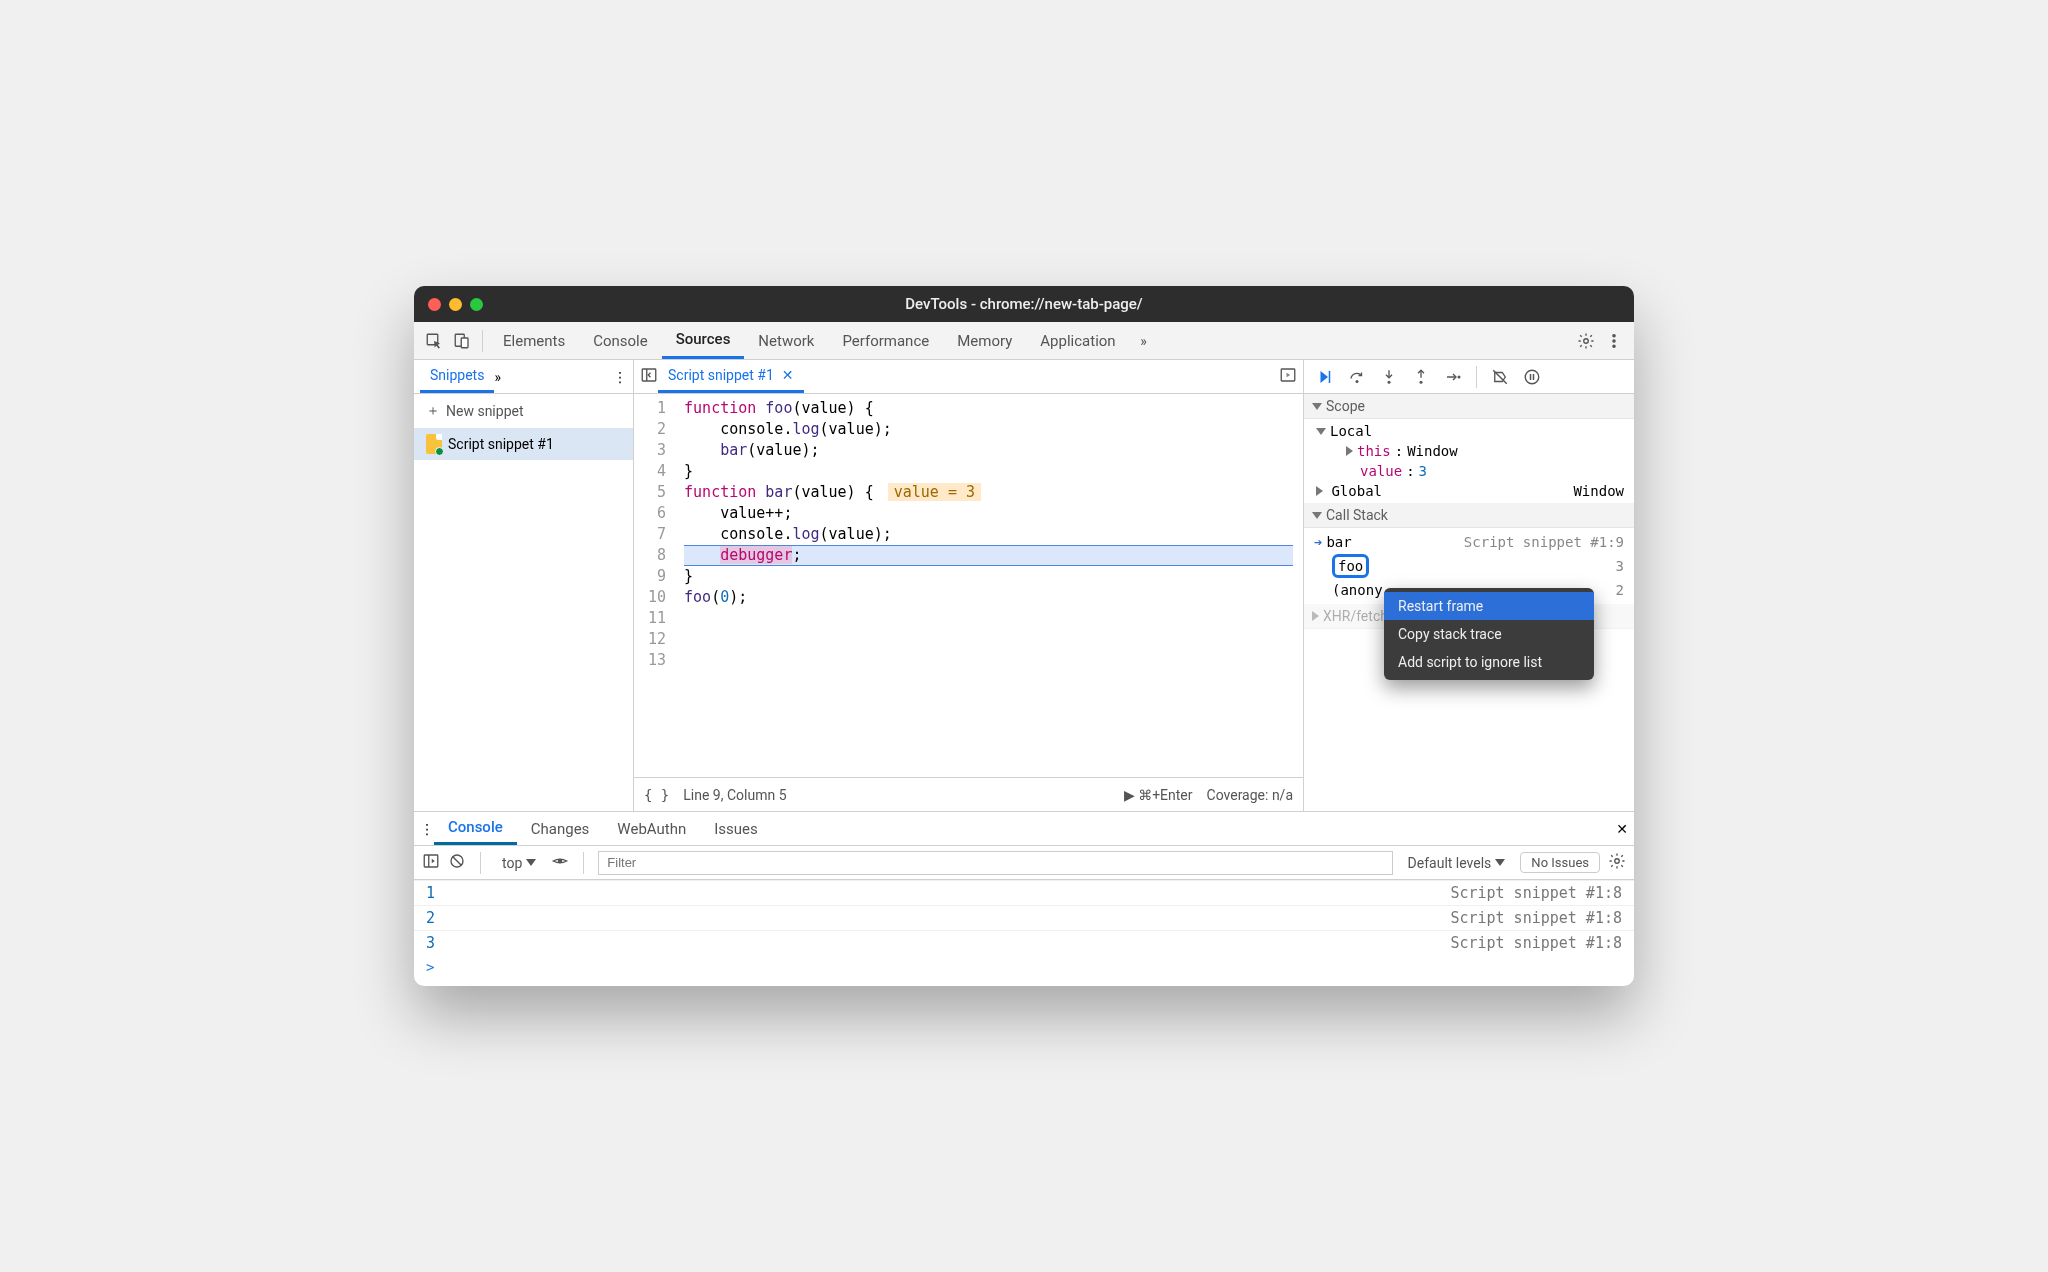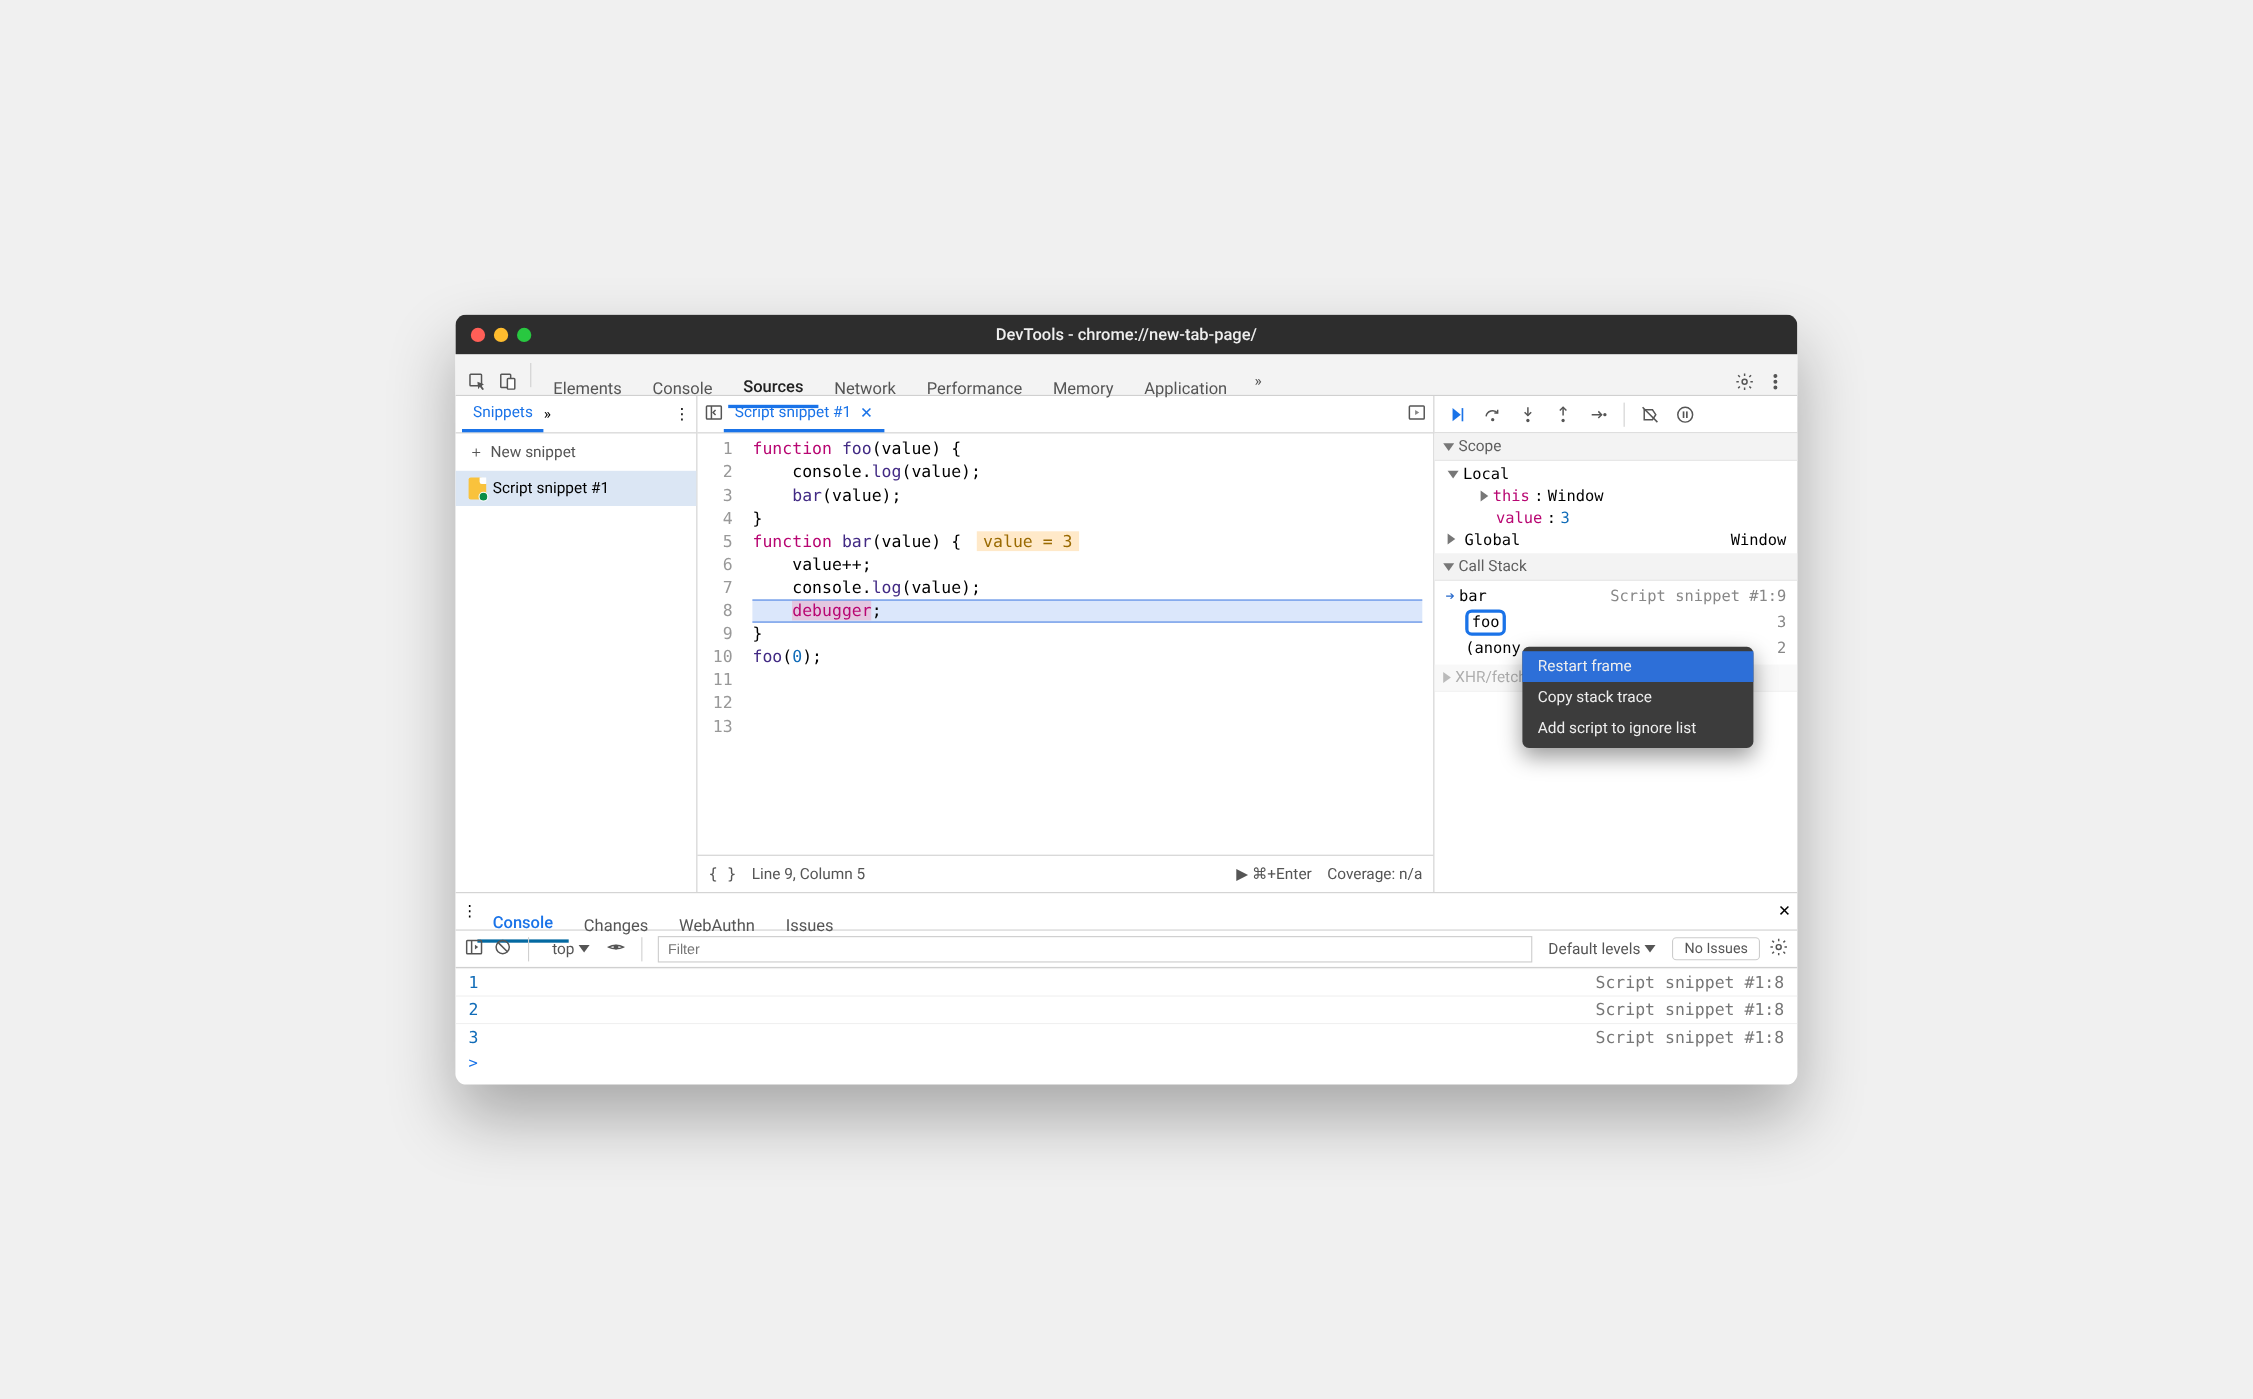--- a/index.html
+++ b/index.html
@@ -7,21 +7,21 @@
 .mono { font-family: Menlo, Monaco, Consolas, monospace; }
 .window { width: 1220px; height: 700px; background: #fff; border-radius: 10px; box-shadow: 0 30px 60px rgba(0,0,0,0.3); overflow: hidden; display: flex; flex-direction: column; }
 .titlebar { background: #2d2d2d; height: 36px; display: flex; align-items: center; padding: 0 14px; position: relative; }
 .traffic { display: flex; gap: 8px; }
 .tl { width: 13px; height: 13px; border-radius: 50%; }
 .tl.red { background: #ff5f57; }
 .tl.yellow { background: #febc2e; }
 .tl.green { background: #28c840; }
 .titlebar .title { position: absolute; left: 0; right: 0; text-align: center; color: #eee; font-size: 15px; font-weight: 500; pointer-events: none; }
 .toolbar { display: flex; align-items: center; border-bottom: 1px solid #d0d0d0; height: 38px; padding: 0 6px; background: #f3f3f3; color: #555; }
-.toolbar .icon, .tab, .btn { display: inline-flex; align-items: center; justify-content: center; cursor: pointer; margin-top: 12px; }
+.toolbar .icon, .tab, .btn { display: inline-flex; align-items: center; justify-content: center; cursor: pointer; }
 .toolbar .icon { width: 28px; height: 28px; }
 .divider { width: 1px; height: 22px; background: #d0d0d0; margin: 0 6px; }
 .tabs { display: flex; height: 100%; }
 .tab { padding: 0 14px; height: 100%; font-size: 15px; color: #555; }
 .tab.active { color: #1a73e8; border-bottom: 3px solid #0369a1; font-weight: 500; }
 .tab.active.dark { color: #222; border-bottom-color: #1a73e8; }
 .spacer { flex: 1; }
 svg { width: 18px; height: 18px; fill: none; stroke: #555; stroke-width: 1.8; }
 .main { flex: 1; display: flex; min-height: 0; }
 .sidebar { width: 220px; border-right: 1px solid #d0d0d0; display: flex; flex-direction: column; }

